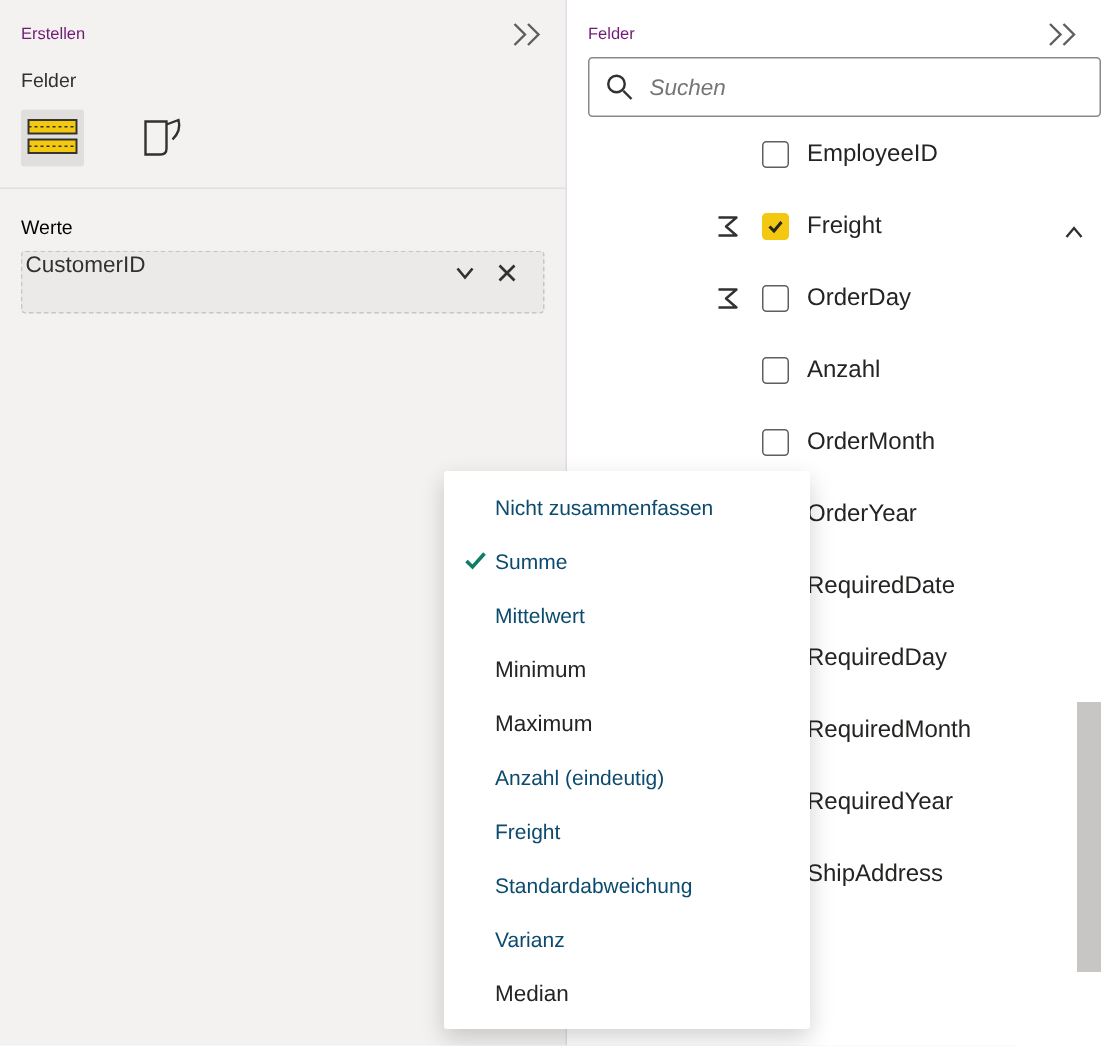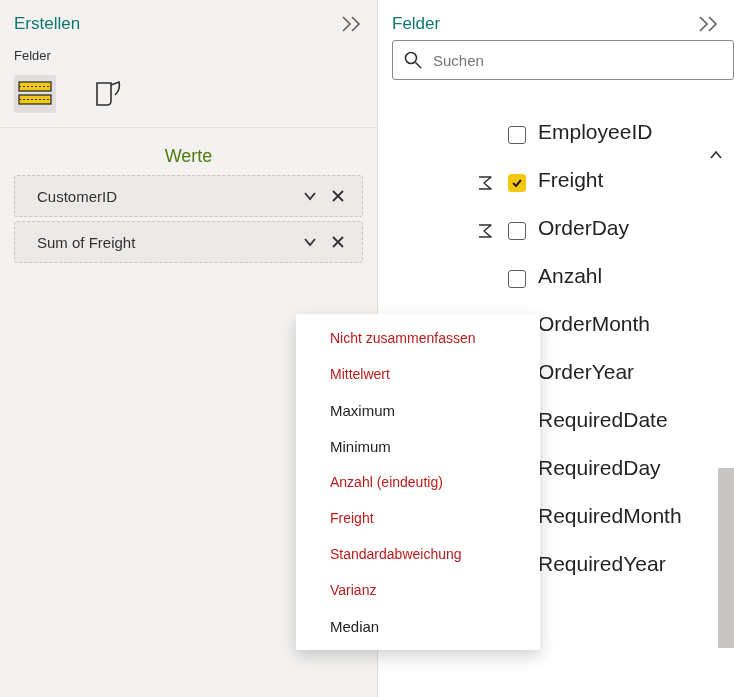--- a/index.html
+++ b/index.html
@@ -26,22 +26,22 @@
     background: #fff;
     display: flex;
     flex-direction: column;
     position: relative;
   }
   .pane-header {
     display: flex;
     align-items: center;
     justify-content: space-between;
     padding: 14px 14px 8px 14px;
-    font-size: 17px;
-    color: #0f766e;
+    font-size: 11px;
+    color: #701a75;
   }
   .right-pane .pane-header { padding: 14px 14px 6px 14px; }
   .chevrons { cursor: pointer; color: #605e5c; }
   .subheader {
     font-size: 13px;
     color: #323130;
     padding: 6px 14px 6px 14px;
   }
   .toolbar {
     display: flex;
@@ -50,36 +50,34 @@
     border-bottom: 1px solid #e1dfdd;
   }
   .tool-btn {
     width: 42px; height: 38px;
     display: flex; align-items: center; justify-content: center;
     cursor: pointer;
     border-radius: 2px;
   }
   .tool-btn.active { background: #e1dfdd; }
   .section-label {
-    font-size: 18px;
-    color: #4d7c0f;
+    font-size: 13px;
+    color: #000000;
     padding: 18px 14px 8px 14px;
-    text-align: center;
   }
   .wells {
     padding: 0 14px;
   }
   .well {
     background: #eceae8;
     border: 1px dashed #c8c6c4;
     border-radius: 3px;
     height: 42px;
     display: flex;
-    align-items: center;
-    padding: 0 10px 0 22px;
+    padding: 0 10px 0 2px;
     margin-bottom: 4px;
     font-size: 15px;
     color: #323130;
     position: relative;
   }
   .well .spacer { flex: 1; }
   .well .chev, .well .xbtn {
     width: 28px; height: 28px;
     display: flex; align-items: center; justify-content: center;
     color: #323130; cursor: pointer;
@@ -95,21 +93,21 @@
     border-radius: 2px;
     padding: 6px 0;
     z-index: 100;
   }
   .dd-item {
     display: flex;
     align-items: center;
     height: 36px;
     padding: 0 14px 0 8px;
     font-size: 14px;
-    color: #b91c1c;
+    color: #0c4a6e;
     cursor: pointer;
   }
   .dd-item .check {
     width: 26px;
     display: flex; align-items: center; justify-content: center;
     color: #107c66;
   }
   .dd-item.strong { color: #252423; font-size: 15px; }
   
   .search-wrap {
@@ -120,36 +118,37 @@
     align-items: center;
     border: 1px solid #8a8886;
     border-radius: 3px;
     height: 40px;
     padding: 0 10px;
     gap: 10px;
   }
   .searchbox input {
     border: none; outline: none;
     font-size: 15px;
+    font-style: italic;
     color: #605e5c;
     flex: 1;
     background: transparent;
   }
   .field-list {
     padding-left: 96px;
     padding-top: 4px;
     overflow: hidden;
     position: relative;
   }
   .field-row {
     display: flex;
-    align-items: flex-end;
+    align-items: flex-start;
     height: 48px;
     gap: 12px;
-    font-size: 21px;
+    font-size: 16px;
     color: #252423;
     cursor: pointer;
   }
   .field-row .type-ico {
     width: 22px;
     display:flex; align-items:center; justify-content:center;
     color: #323130;
   }
   .field-row .cb {
     width: 18px; height: 18px;
@@ -220,34 +219,20 @@
         <svg width="16" height="16" viewBox="0 0 16 16">
             <path d="M3 5 L8 11 L13 5" stroke="#323130" stroke-width="1.8" fill="none"></path>
           </svg>
       </span>
       <span class="xbtn">
         <svg width="16" height="16" viewBox="0 0 16 16">
             <path d="M3 3 L13 13 M13 3 L3 13" stroke="#323130" stroke-width="1.8"></path>
           </svg>
       </span>
     </div>
-    <div class="well">
-      <span>Sum of Freight</span>
-      <span class="spacer"></span>
-      <span class="chev">
-        <svg width="16" height="16" viewBox="0 0 16 16">
-            <path d="M3 5 L8 11 L13 5" stroke="#323130" stroke-width="1.8" fill="none"></path>
-          </svg>
-      </span>
-      <span class="xbtn">
-        <svg width="16" height="16" viewBox="0 0 16 16">
-            <path d="M3 3 L13 13 M13 3 L3 13" stroke="#323130" stroke-width="1.8"></path>
-          </svg>
-      </span>
-    </div>
   </div>
 </div>
 
 <div class="right-pane">
   <div class="pane-header">
     <span>Felder</span>
     <span class="chevrons">
       <svg width="22" height="18" viewBox="0 0 22 18">
           <path d="M2 2 L9 9 L2 16 M11 2 L18 9 L11 16" stroke="#605e5c" stroke-width="1.6" fill="none"></path>
         </svg>
@@ -328,55 +313,68 @@
       <div class="field-row">
         <span class="type-ico"></span>
         <span class="cb"></span>
         <span>RequiredMonth</span>
       </div>
       <div class="field-row">
         <span class="type-ico"></span>
         <span class="cb"></span>
         <span>RequiredYear</span>
       </div>
+      <div class="field-row">
+        <span class="type-ico"></span>
+        <span class="cb"></span>
+        <span>ShipAddress</span>
+      </div>
     </div>
 
   <div class="right-scroll"></div>
 </div>
 
 <div class="dropdown" id="dropdown">
     <div class="dd-item">
       <span class="check"></span>
       <span>Nicht zusammenfassen</span>
     </div>
     <div class="dd-item">
+      <span class="check">
+        <svg width="16" height="16" viewBox="0 0 16 16">
+          <path d="M2 8 L6 12 L14 3" stroke="#107c66" stroke-width="2.4" fill="none"></path>
+        </svg>
+      </span>
+      <span>Summe</span>
+    </div>
+    <div class="dd-item">
       <span class="check"></span>
       <span>Mittelwert</span>
     </div>
     <div class="dd-item strong">
       <span class="check"></span>
+      <span>Minimum</span>
+    </div>
+    <div class="dd-item strong">
+      <span class="check"></span>
       <span>Maximum</span>
     </div>
+    <div class="dd-item">
+      <span class="check"></span>
+      <span>Anzahl (eindeutig)</span>
+    </div>
+    <div class="dd-item">
+      <span class="check"></span>
+      <span>Freight</span>
+    </div>
+    <div class="dd-item">
+      <span class="check"></span>
+      <span>Standardabweichung</span>
+    </div>
+    <div class="dd-item">
+      <span class="check"></span>
+      <span>Varianz</span>
+    </div>
     <div class="dd-item strong">
       <span class="check"></span>
-      <span>Minimum</span>
-    </div>
-    <div class="dd-item">
-      <span class="check"></span>
-      <span>Anzahl (eindeutig)</span>
-    </div>
-    <div class="dd-item">
-      <span class="check"></span>
-      <span>Freight</span>
-    </div>
-    <div class="dd-item">
-      <span class="check"></span>
-      <span>Standardabweichung</span>
-    </div>
-    <div class="dd-item">
-      <span class="check"></span>
-      <span>Varianz</span>
-    </div>
-    <div class="dd-item strong">
-      <span class="check"></span>
       <span>Median</span>
     </div>
   </div>
 
 </body></html>

